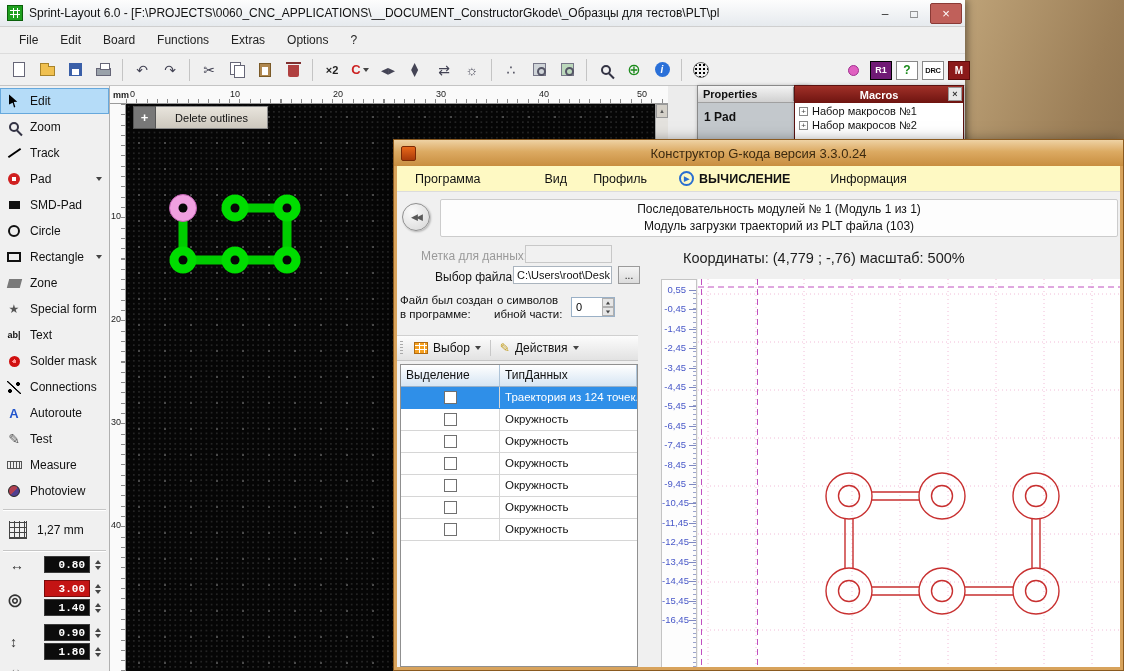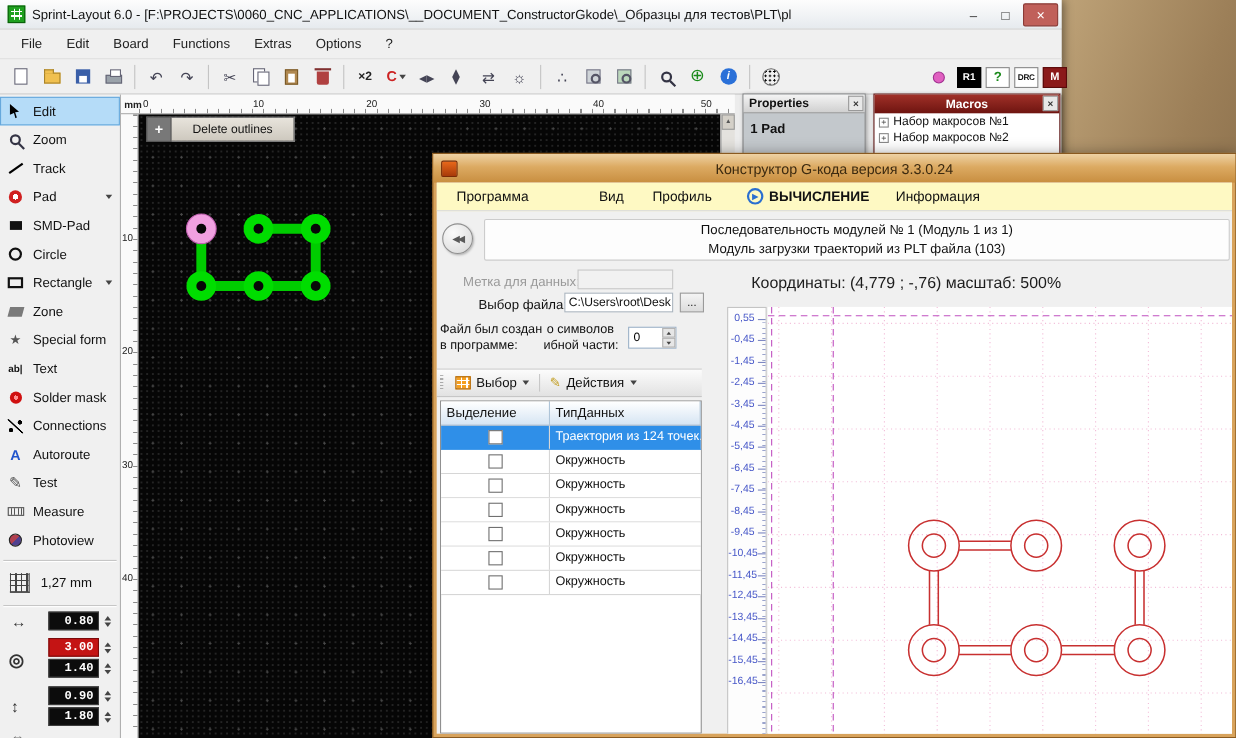--- a/index.html
+++ b/index.html
@@ -42,21 +42,21 @@
   .i-trash::before{content:"";position:absolute;left:-2px;top:-3px;width:15px;height:2px;background:#803030;}
   .i-zoom{width:10px;height:10px;border:2px solid #334;border-radius:50%;position:relative;}
   .i-zoom::after{content:"";position:absolute;width:7px;height:2px;background:#334;transform:rotate(45deg);right:-6px;bottom:-4px;}
   .i-info{width:15px;height:15px;border-radius:50%;background:#2a70d8;color:#fff;font-size:10px;font-weight:bold;display:flex;align-items:center;justify-content:center;font-style:italic;}
   .i-dots{width:16px;height:16px;border-radius:50%;background-image:radial-gradient(#000 34%,transparent 36%);background-size:4px 4px;border:1px solid #666;}
   .i-stamp{width:13px;height:13px;background:#cfd4d8;border:1px solid #778;position:relative;}
   .i-stamp::after{content:"";position:absolute;left:3px;top:3px;width:5px;height:5px;border-radius:50%;border:2px solid #556;}
   .i-stamp.green{background:#bcd8bc;}
   .i-pink{width:11px;height:11px;border-radius:50%;background:#e060c0;border:1px solid #a03090;}
   .btn-sq{width:22px;height:19px;display:flex;align-items:center;justify-content:center;font-weight:bold;border:1px solid #888;background:#fff;}
-  .btn-r1{background:#000000;color:#fff;font-size:9px;border-color:#000;}
+  .btn-r1{background:#701a75;color:#fff;font-size:9px;border-color:#000;}
   .btn-help{color:#1a8a1a;font-size:12px;}
   .btn-drc{font-size:7.5px;letter-spacing:-.3px;color:#111;text-align:center;}
   .btn-m{background:#8b1a1a;color:#fff;font-size:10px;border-color:#5a0a0a;}
   .txt-x2{font-size:11px;font-weight:bold;color:#222;}
   .txt-rot{font-size:13px;font-weight:bold;color:#cc2222;}
   .tri-down{width:0;height:0;border-left:3px solid transparent;border-right:3px solid transparent;border-top:4px solid #444;}
   .tri-up{width:0;height:0;border-left:3px solid transparent;border-right:3px solid transparent;border-bottom:4px solid #444;}
   .rot90{transform:rotate(90deg);display:inline-block;}
   
   .sidebar{position:absolute;left:0;top:86px;width:110px;height:585px;background:#f0f0f0;border-right:1px solid #b0b0b0;}
@@ -99,21 +99,21 @@
   .canvas{position:absolute;left:126px;top:104px;width:529px;height:567px;background-color:#060606;
     background-image:radial-gradient(circle,#4a4a4a .8px,transparent 1.3px),radial-gradient(circle,#242424 .7px,transparent 1px);
     background-size:26px 26px,5.2px 5.2px;}
   .board{position:absolute;left:0;top:0;}
   .del-bar{position:absolute;left:7px;top:2px;display:flex;height:23px;z-index:2;}
   .del-handle{width:23px;background:#787878;border:1px solid #555;color:#fff;font-weight:bold;display:flex;align-items:center;justify-content:center;font-size:13px;}
   .del-btn{width:112px;background:linear-gradient(180deg,#e8e4dc,#cdc8be);border:1px solid #8a8a8a;border-left:none;font-size:11px;display:flex;align-items:center;justify-content:center;color:#111;}
   .vscroll{position:absolute;left:655px;top:104px;width:13px;height:567px;background:#e4e2de;border-left:1px solid #aaa;}
   .vs-up{height:14px;background:#d4d0c8;border:1px solid #999;display:flex;align-items:center;justify-content:center;}
   
-  #properties-panel{position:absolute;left:675px;top:85px;width:112px;height:58px;z-index:2;border:1px solid #8a8a8a;background:#c3c8cc;box-shadow:1px 1px 4px rgba(0,0,0,.35);}
+  #properties-panel{position:absolute;left:697px;top:85px;width:112px;height:58px;z-index:2;border:1px solid #8a8a8a;background:#c3c8cc;box-shadow:1px 1px 4px rgba(0,0,0,.35);}
   .p-title{height:17px;background:linear-gradient(180deg,#f4f4f4,#d0d0d0);display:flex;align-items:center;font-size:11px;font-weight:bold;color:#111;padding-left:5px;border-bottom:1px solid #a0a0a0;position:relative;}
   .p-close{position:absolute;right:1px;top:1px;width:14px;height:14px;background:#e8e8e8;border:1px solid #999;font-size:9px;display:flex;align-items:center;justify-content:center;color:#333;}
   .p-body{font-size:12px;font-weight:bold;color:#111;padding:7px 0 0 6px;}
   #macros-panel{position:absolute;left:794px;top:85px;width:170px;height:58px;z-index:2;border:1px solid #5a1210;background:#fff;box-shadow:1px 1px 4px rgba(0,0,0,.35);}
   .m-title{height:17px;background:linear-gradient(180deg,#a03028,#6e1410);color:#fff;font-size:11px;font-weight:bold;display:flex;align-items:center;justify-content:center;position:relative;}
   .m-item{display:flex;align-items:center;gap:4px;font-size:11px;color:#111;padding:2px 0 0 4px;}
   .tree{width:9px;height:9px;border:1px solid #888;background:#fff;font-size:8px;line-height:7px;text-align:center;color:#444;flex:none;}
   
   #gcode-dialog{position:absolute;left:393px;top:139px;width:731px;height:532px;z-index:3;background:#d8a35c;border:1px solid #8a5a20;box-shadow:0 3px 14px rgba(0,0,0,.5);}
   .d-title{height:26px;display:flex;align-items:center;position:relative;
@@ -491,21 +491,21 @@
     </div>
     <div class="d-body">
       <div class="d-menubar">
         <span class="d-menu" style="margin-left:10px;">Программа</span>
         <span class="d-menu" style="margin-left:48px;">Вид</span>
         <span class="d-menu" style="margin-left:10px;">Профиль</span>
         <span class="d-menu bold" style="margin-left:16px;">
           <span class="play-ic">▶</span>
           <span>ВЫЧИСЛЕНИЕ</span>
         </span>
-        <span class="d-menu" style="margin-left:8px;">Информация</span>
+        <span class="d-menu" style="margin-left:24px;">Информация</span>
       </div>
 
       <div class="back-btn">◀◀</div>
       <div class="mod-head">
         <span>Последовательность модулей № 1 (Модуль 1 из 1)</span>
         <span>Модуль загрузки траекторий из PLT файла (103)</span>
       </div>
 
       <span class="lbl gray" style="left:24px;top:83px;">Метка для данных:</span>
       <span class="field disabled" style="left:128px;top:79px;width:87px;"></span>

